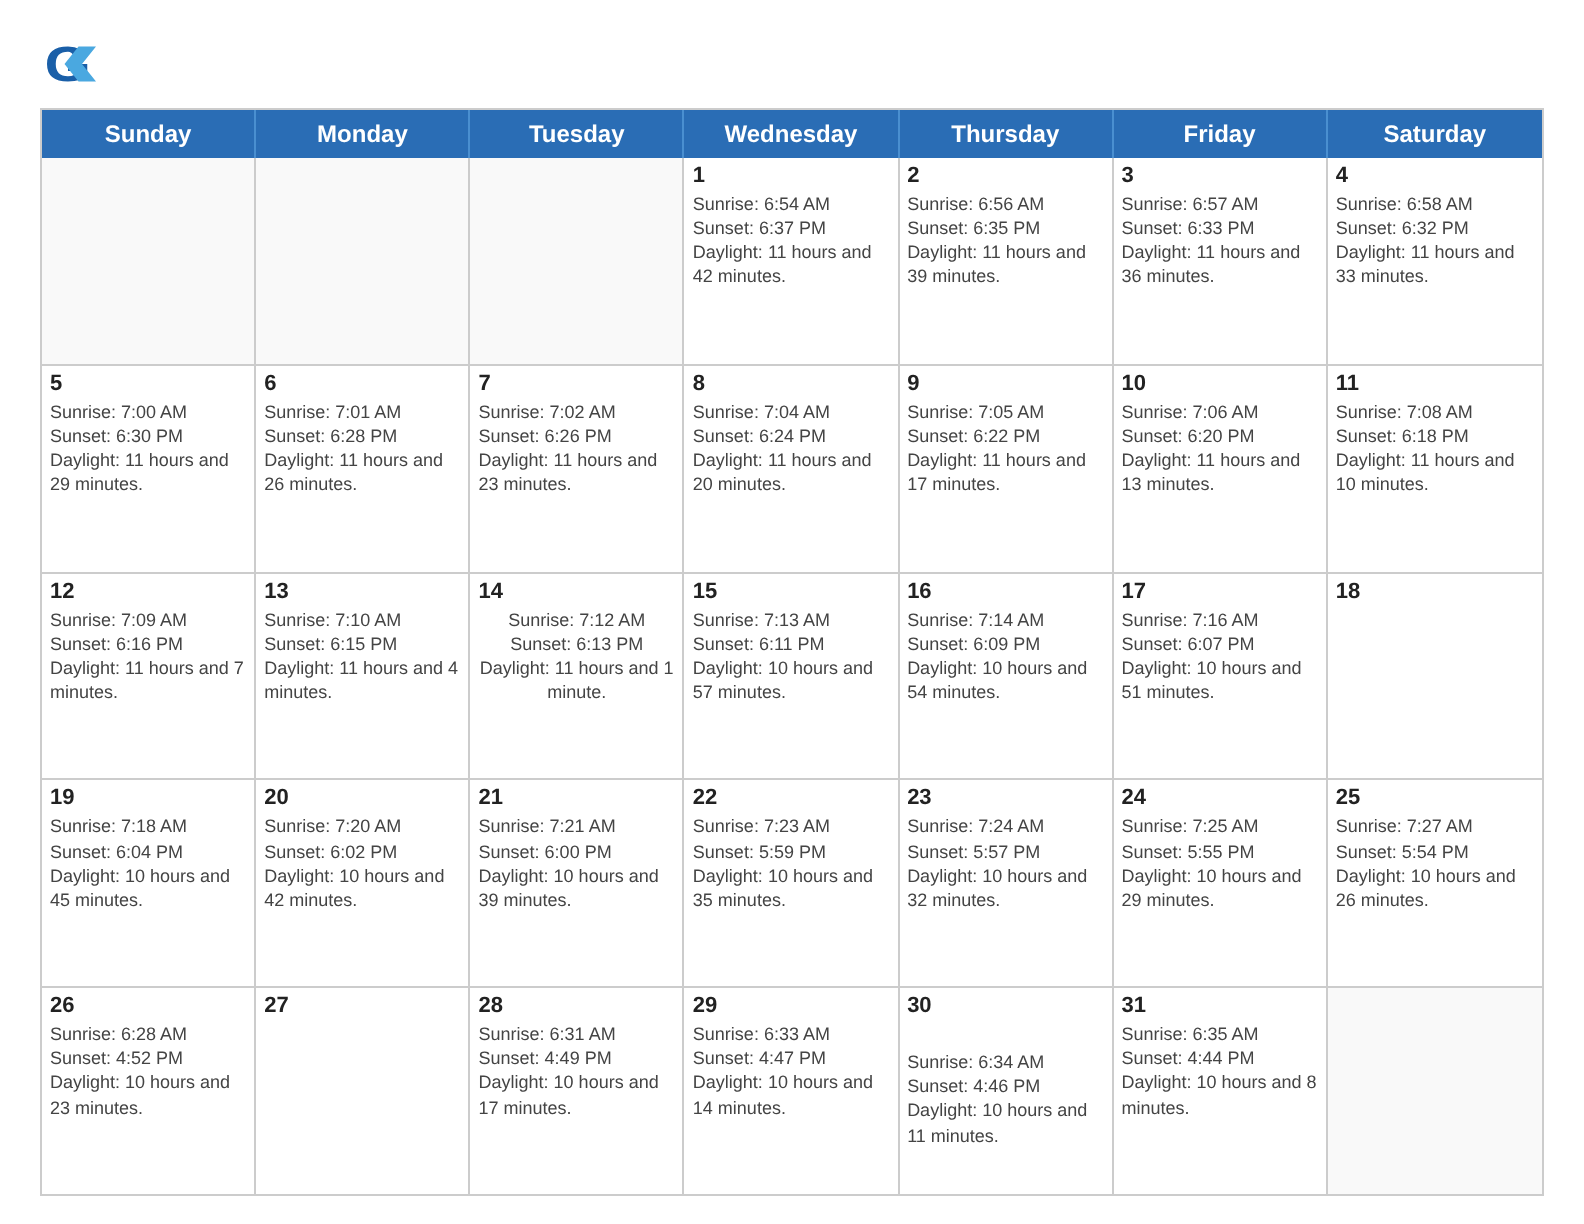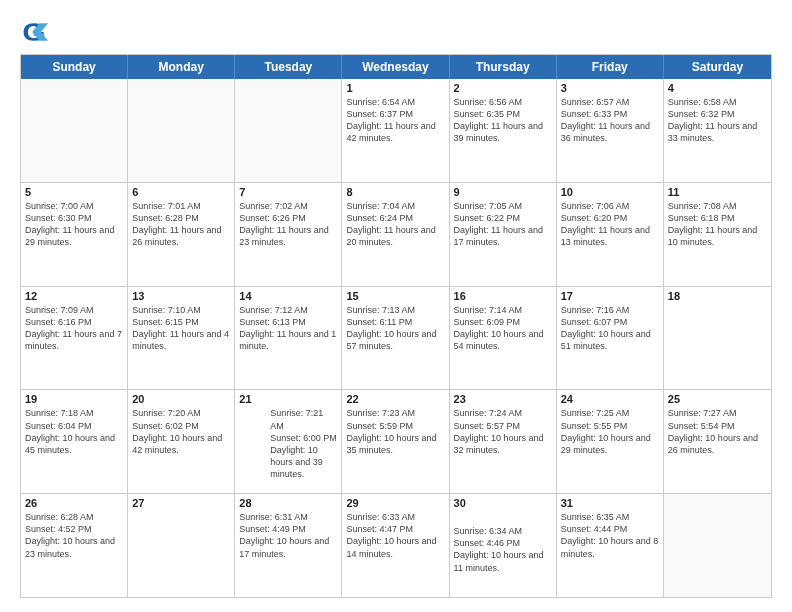--- a/index.html
+++ b/index.html
@@ -229,21 +229,21 @@
 Daylight: 11 hours and 7 minutes.</div>
           </div>
           <div class="cal-cell">
             <span class="day-num">13</span>
             <div class="cell-info" style="white-space: pre-line;">Sunrise: 7:10 AM
 Sunset: 6:15 PM
 Daylight: 11 hours and 4 minutes.</div>
           </div>
           <div class="cal-cell">
             <span class="day-num">14</span>
-            <div class="cell-info" style="white-space: pre-line;">Sunrise: 7:12 AM
+            <div class="cell-info" style="white-space: pre-line; text-align: center;">Sunrise: 7:12 AM
 Sunset: 6:13 PM
 Daylight: 11 hours and 1 minute.</div>
           </div>
           <div class="cal-cell">
             <span class="day-num">15</span>
             <div class="cell-info" style="white-space: pre-line;">Sunrise: 7:13 AM
 Sunset: 6:11 PM
 Daylight: 10 hours and 57 minutes.</div>
           </div>
           <div class="cal-cell">
@@ -270,21 +270,21 @@
 Daylight: 10 hours and 45 minutes.</div>
           </div>
           <div class="cal-cell">
             <span class="day-num">20</span>
             <div class="cell-info" style="white-space: pre-line;">Sunrise: 7:20 AM
 Sunset: 6:02 PM
 Daylight: 10 hours and 42 minutes.</div>
           </div>
           <div class="cal-cell">
             <span class="day-num">21</span>
-            <div class="cell-info" style="white-space: pre-line; margin-left: 31px;">Sunrise: 7:21 AM
+            <div class="cell-info" style="white-space: pre-line;">Sunrise: 7:21 AM
 Sunset: 6:00 PM
 Daylight: 10 hours and 39 minutes.</div>
           </div>
           <div class="cal-cell">
             <span class="day-num">22</span>
             <div class="cell-info" style="white-space: pre-line;">Sunrise: 7:23 AM
 Sunset: 5:59 PM
 Daylight: 10 hours and 35 minutes.</div>
           </div>
           <div class="cal-cell">

